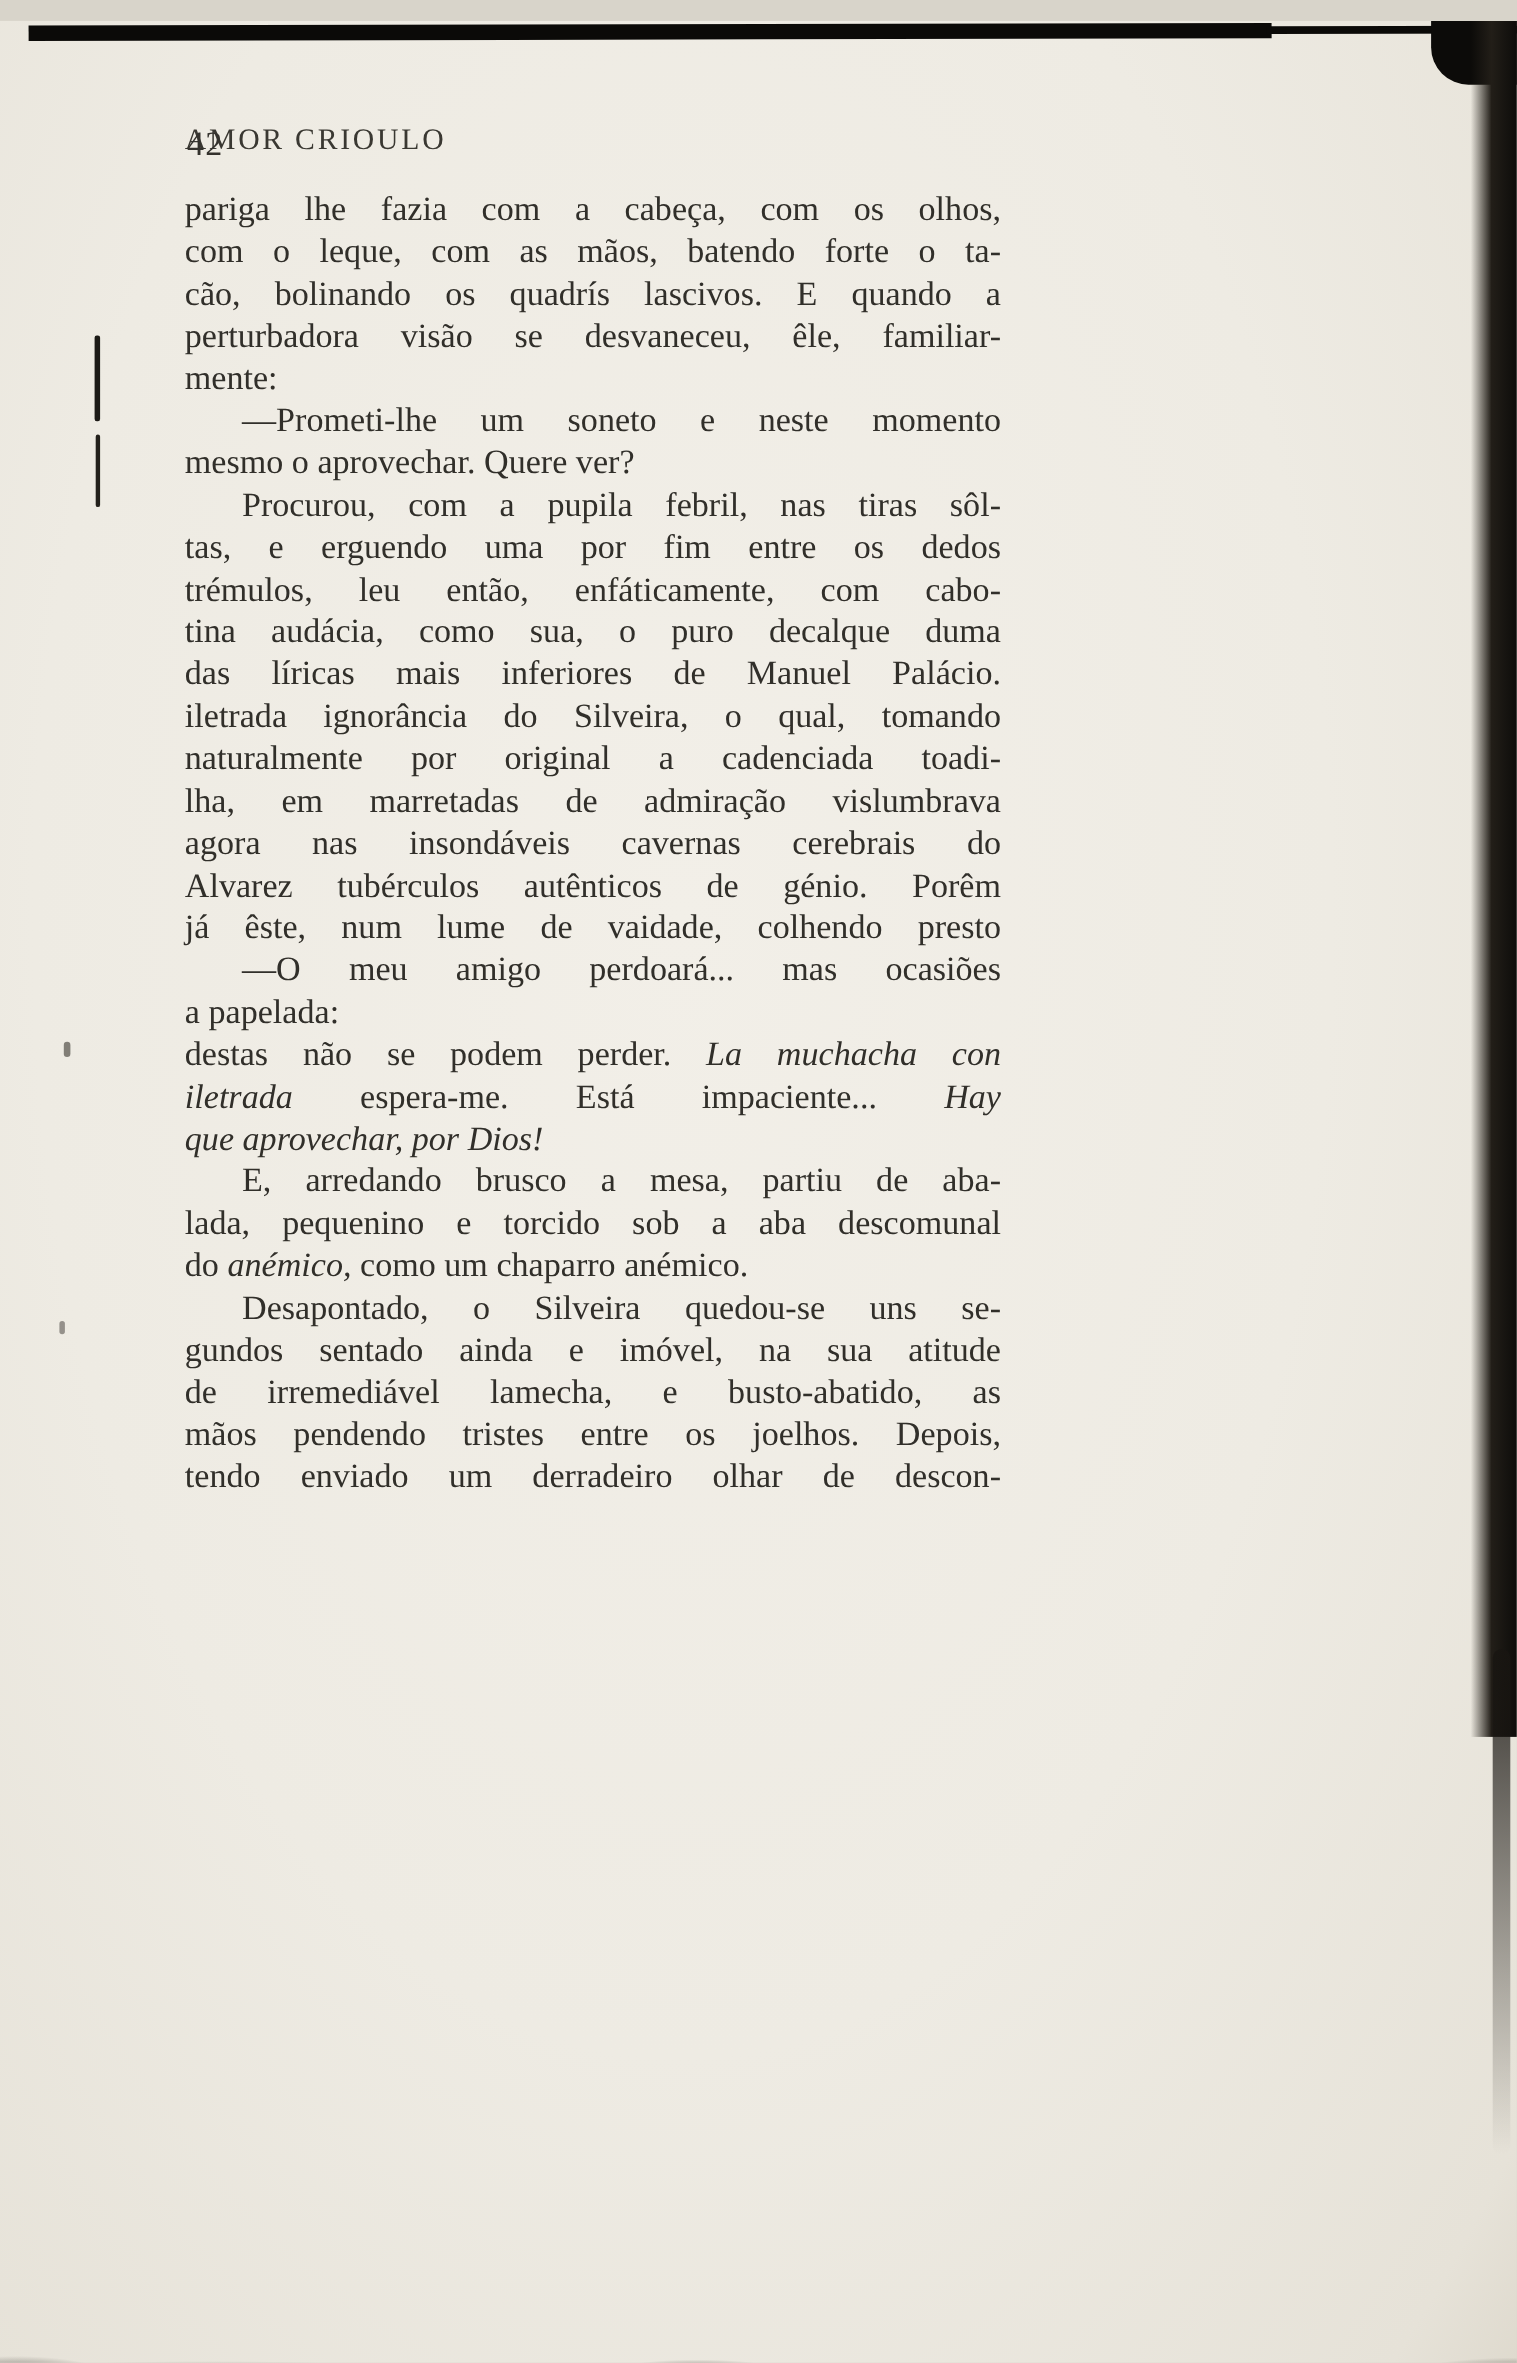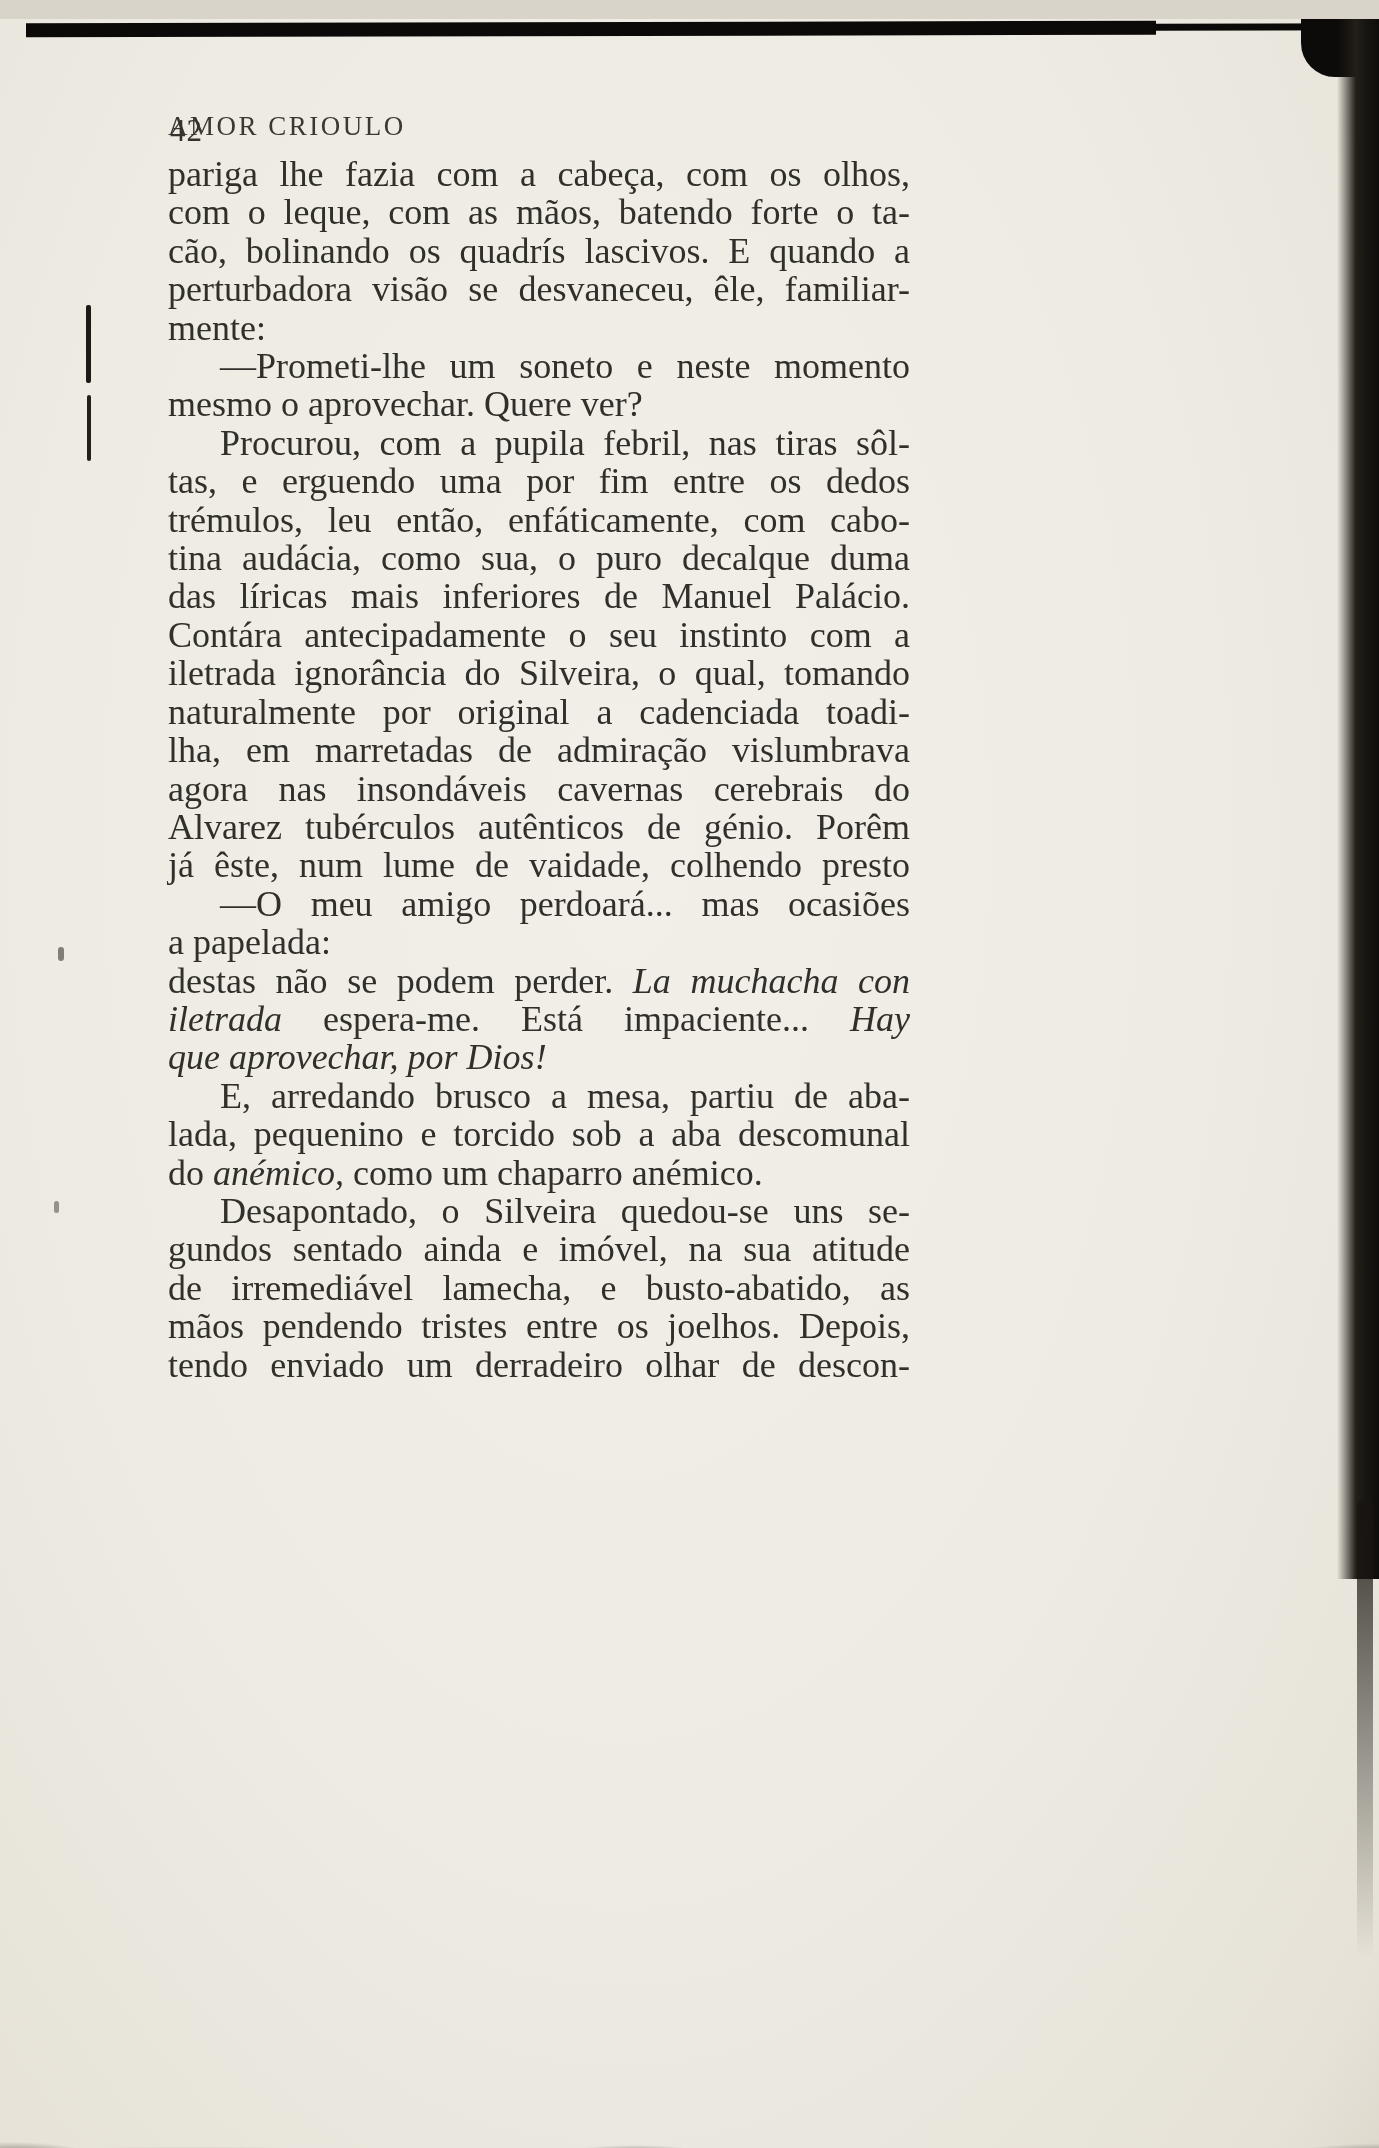--- a/index.html
+++ b/index.html
@@ -71,22 +71,22 @@
   }
   .page-number {
     position: absolute; left: 2px; top: 2px;
     font-size: 31px; letter-spacing: 1px; color: #34322d;
   }
   .running-title {
     display: block; 
     font-size: 27px; letter-spacing: 2.5px; color: #3a3832;
   }
   .text-block {
-    position: absolute; top: 136px; left: 168px; width: 742px;
-    font-size: 36px; line-height: 38.4px;
+    position: absolute; top: 152px; left: 168px; width: 742px;
+    font-size: 31px; line-height: 38.4px;
     color: #312f2a;
   }
   .line {
     text-align: justify;
     text-align-last: justify;
     min-height: 38.4px;
   }
   .line.end { text-align-last: left; }
   .line.indent { text-indent: 52px; }
   .it { font-style: italic; }
@@ -116,21 +116,20 @@
       <div class="line"><span>cão, bolinando os quadrís lascivos. E quando a</span></div>
       <div class="line"><span>perturbadora visão se desvaneceu, êle, familiar-</span></div>
       <div class="line end"><span>mente:</span></div>
       <div class="line indent"><span>—Prometi-lhe um soneto e neste momento</span></div>
       <div class="line end"><span>mesmo o aprovechar. Quere ver?</span></div>
       <div class="line indent"><span>Procurou, com a pupila febril, nas tiras sôl-</span></div>
       <div class="line"><span>tas, e erguendo uma por fim entre os dedos</span></div>
       <div class="line"><span>trémulos, leu então, enfáticamente, com cabo-</span></div>
       <div class="line"><span>tina audácia, como sua, o puro decalque duma</span></div>
       <div class="line"><span>das líricas mais inferiores de Manuel Palácio.</span></div>
-      <div class="line"><span>Contára antecipadamente o seu instinto com a</span></div>
       <div class="line"><span>iletrada ignorância do Silveira, o qual, tomando</span></div>
       <div class="line"><span>naturalmente por original a cadenciada toadi-</span></div>
       <div class="line"><span>lha, em marretadas de admiração vislumbrava</span></div>
       <div class="line"><span>agora nas insondáveis cavernas cerebrais do</span></div>
       <div class="line"><span>Alvarez tubérculos autênticos de génio. Porêm</span></div>
       <div class="line"><span>já êste, num lume de vaidade, colhendo presto</span></div>
       <div class="line indent"><span>—O meu amigo perdoará... mas ocasiões</span></div>
       <div class="line end"><span>a papelada:</span></div>
       <div class="line"><span>destas não se podem perder. </span><span class="it">La muchacha con</span></div>
       <div class="line"><span class="it">iletrada</span><span> espera-me. Está impaciente... </span><span class="it">Hay</span></div>

